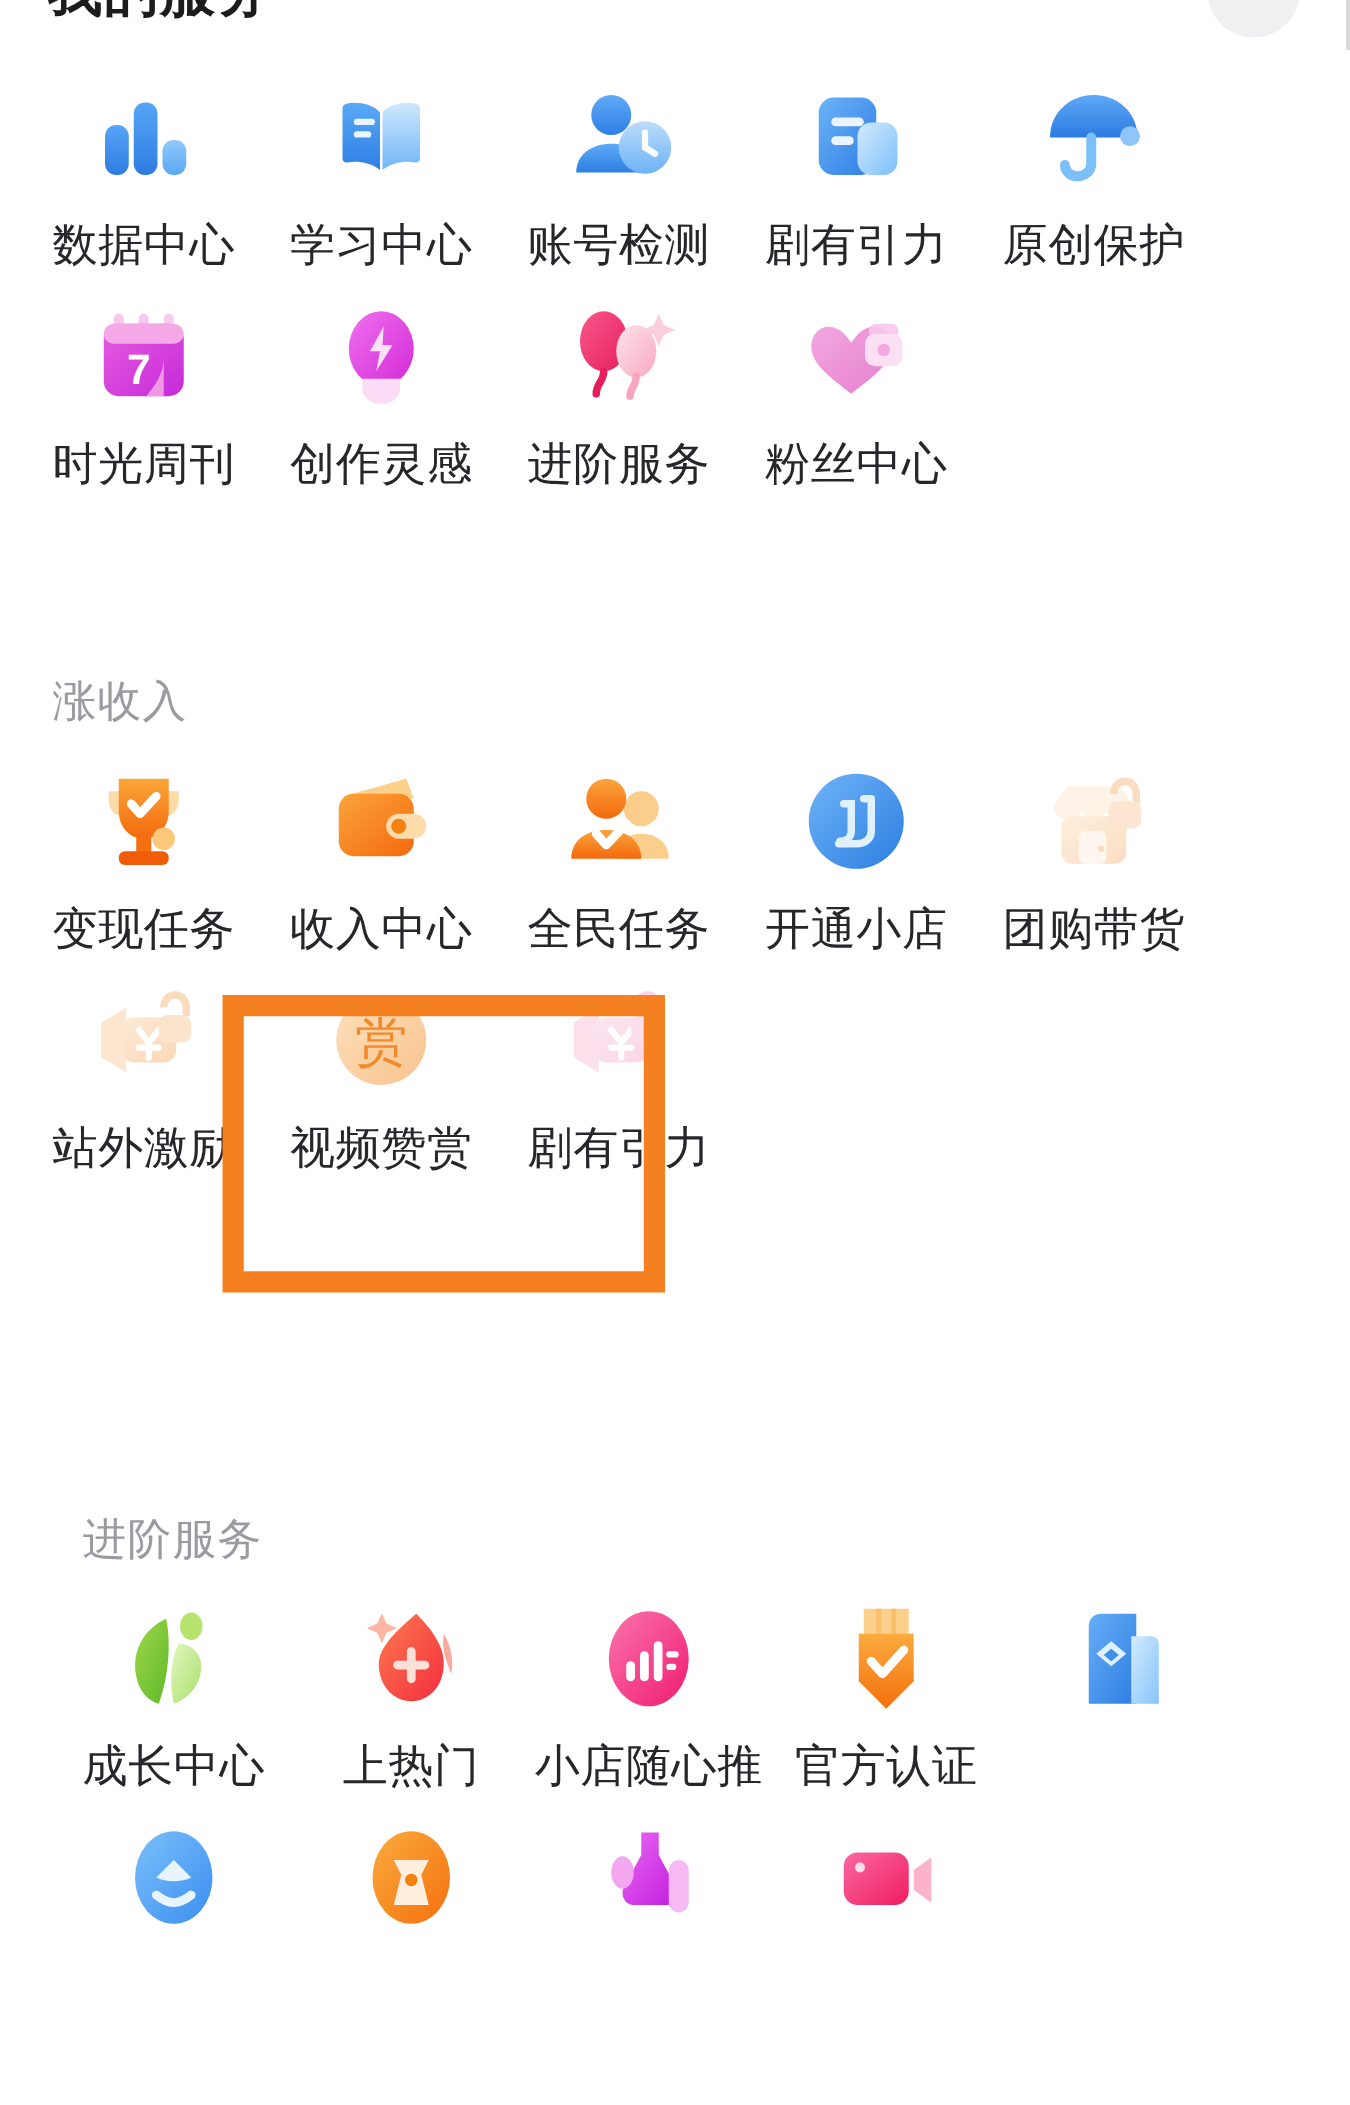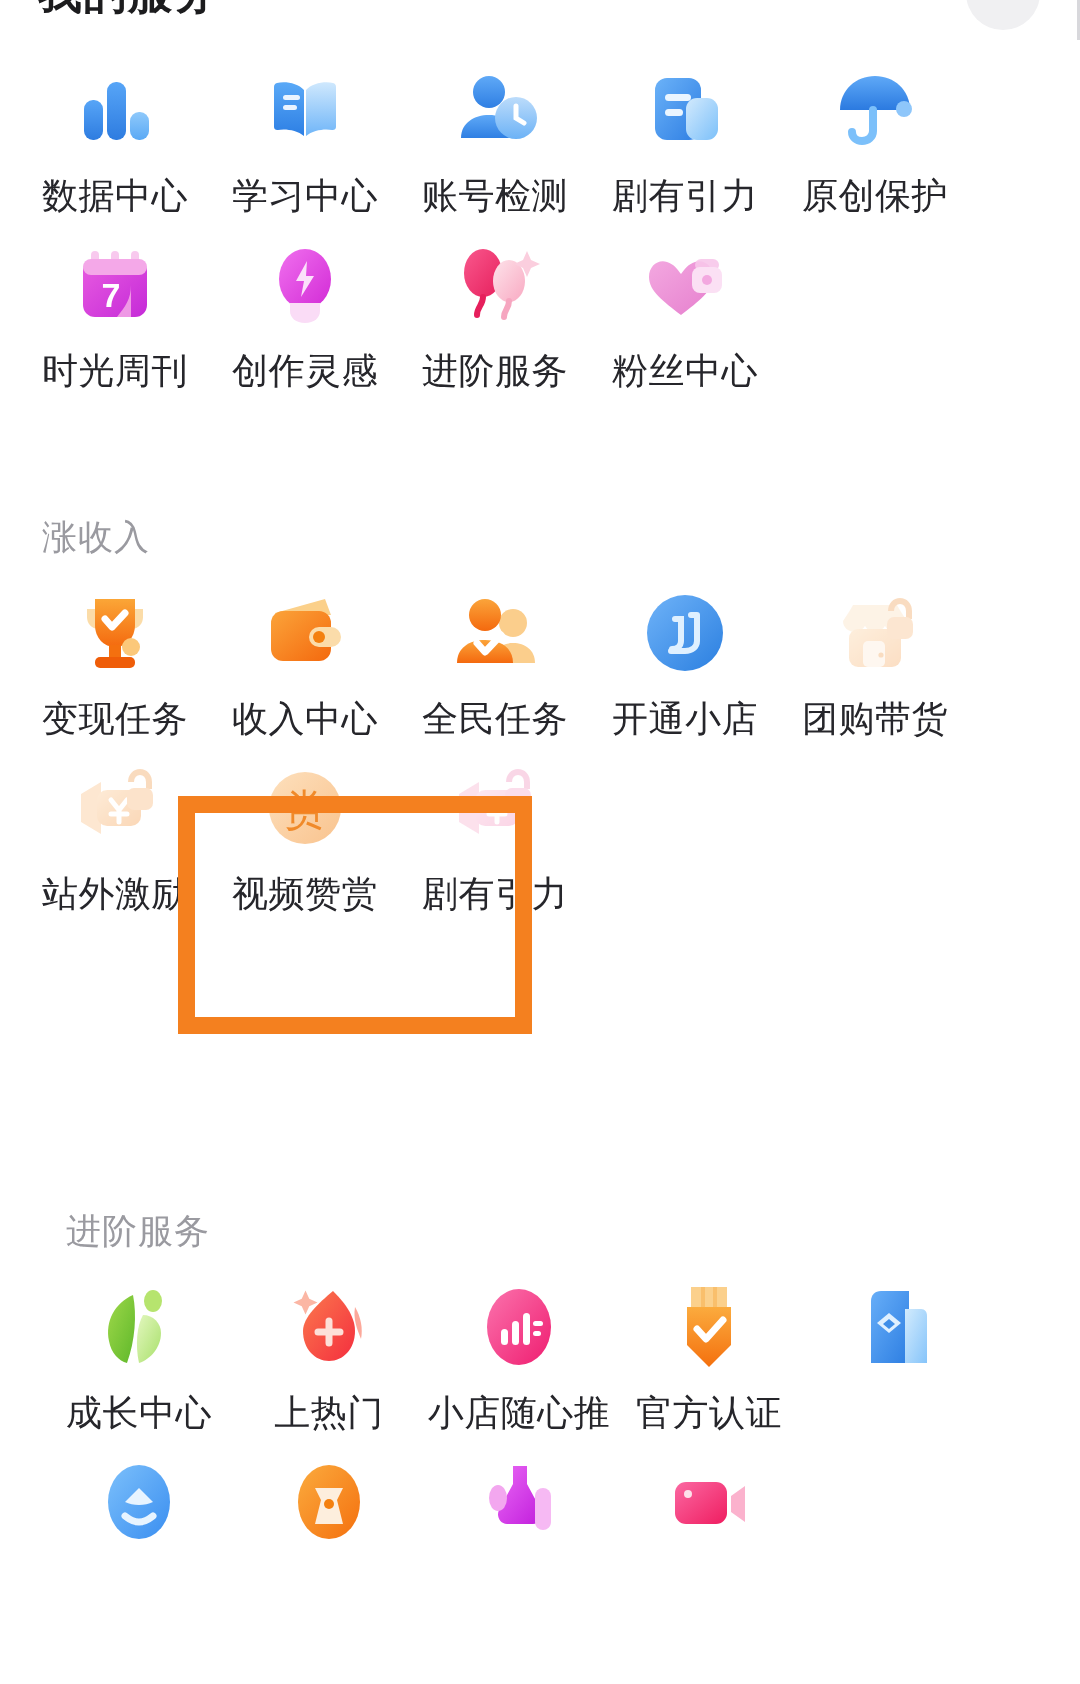--- a/index.html
+++ b/index.html
@@ -287,21 +287,21 @@
                 <path d="M44 78C26 64 12 54 12 40c0-11 9-18 18-15 7 2 11 8 14 12 3-4 7-10 14-12 9-3 18 4 18 15 0 14-14 24-32 38z" fill="url(#ht1)"></path>
                 <rect x="58" y="22" width="24" height="12" rx="6" fill="#f7c6ea" opacity=".9"></rect>
                 <rect x="55" y="30" width="30" height="26" rx="8" fill="#fbe0f4"></rect>
                 <circle cx="70" cy="43" r="5" fill="#f3a8e0"></circle>
               </svg>
             </div>
             <div class="cell-label">粉丝中心</div>
           </div>
         </div>
       </div>
-      <div class="section" style="top: 514px;">
+      <div class="section" style="top: 538px;">
         <div class="section-title">涨收入</div>
         <div class="grid">
           <div class="cell">
             <div class="icon-box">
               <svg viewBox="0 0 96 96">
                 <defs>
                   <linearGradient id="tr1" x1="0" y1="0" x2="0" y2="1">
                     <stop offset="0" stop-color="#fba637"></stop>
                     <stop offset="1" stop-color="#f46a0f"></stop>
                   </linearGradient>

